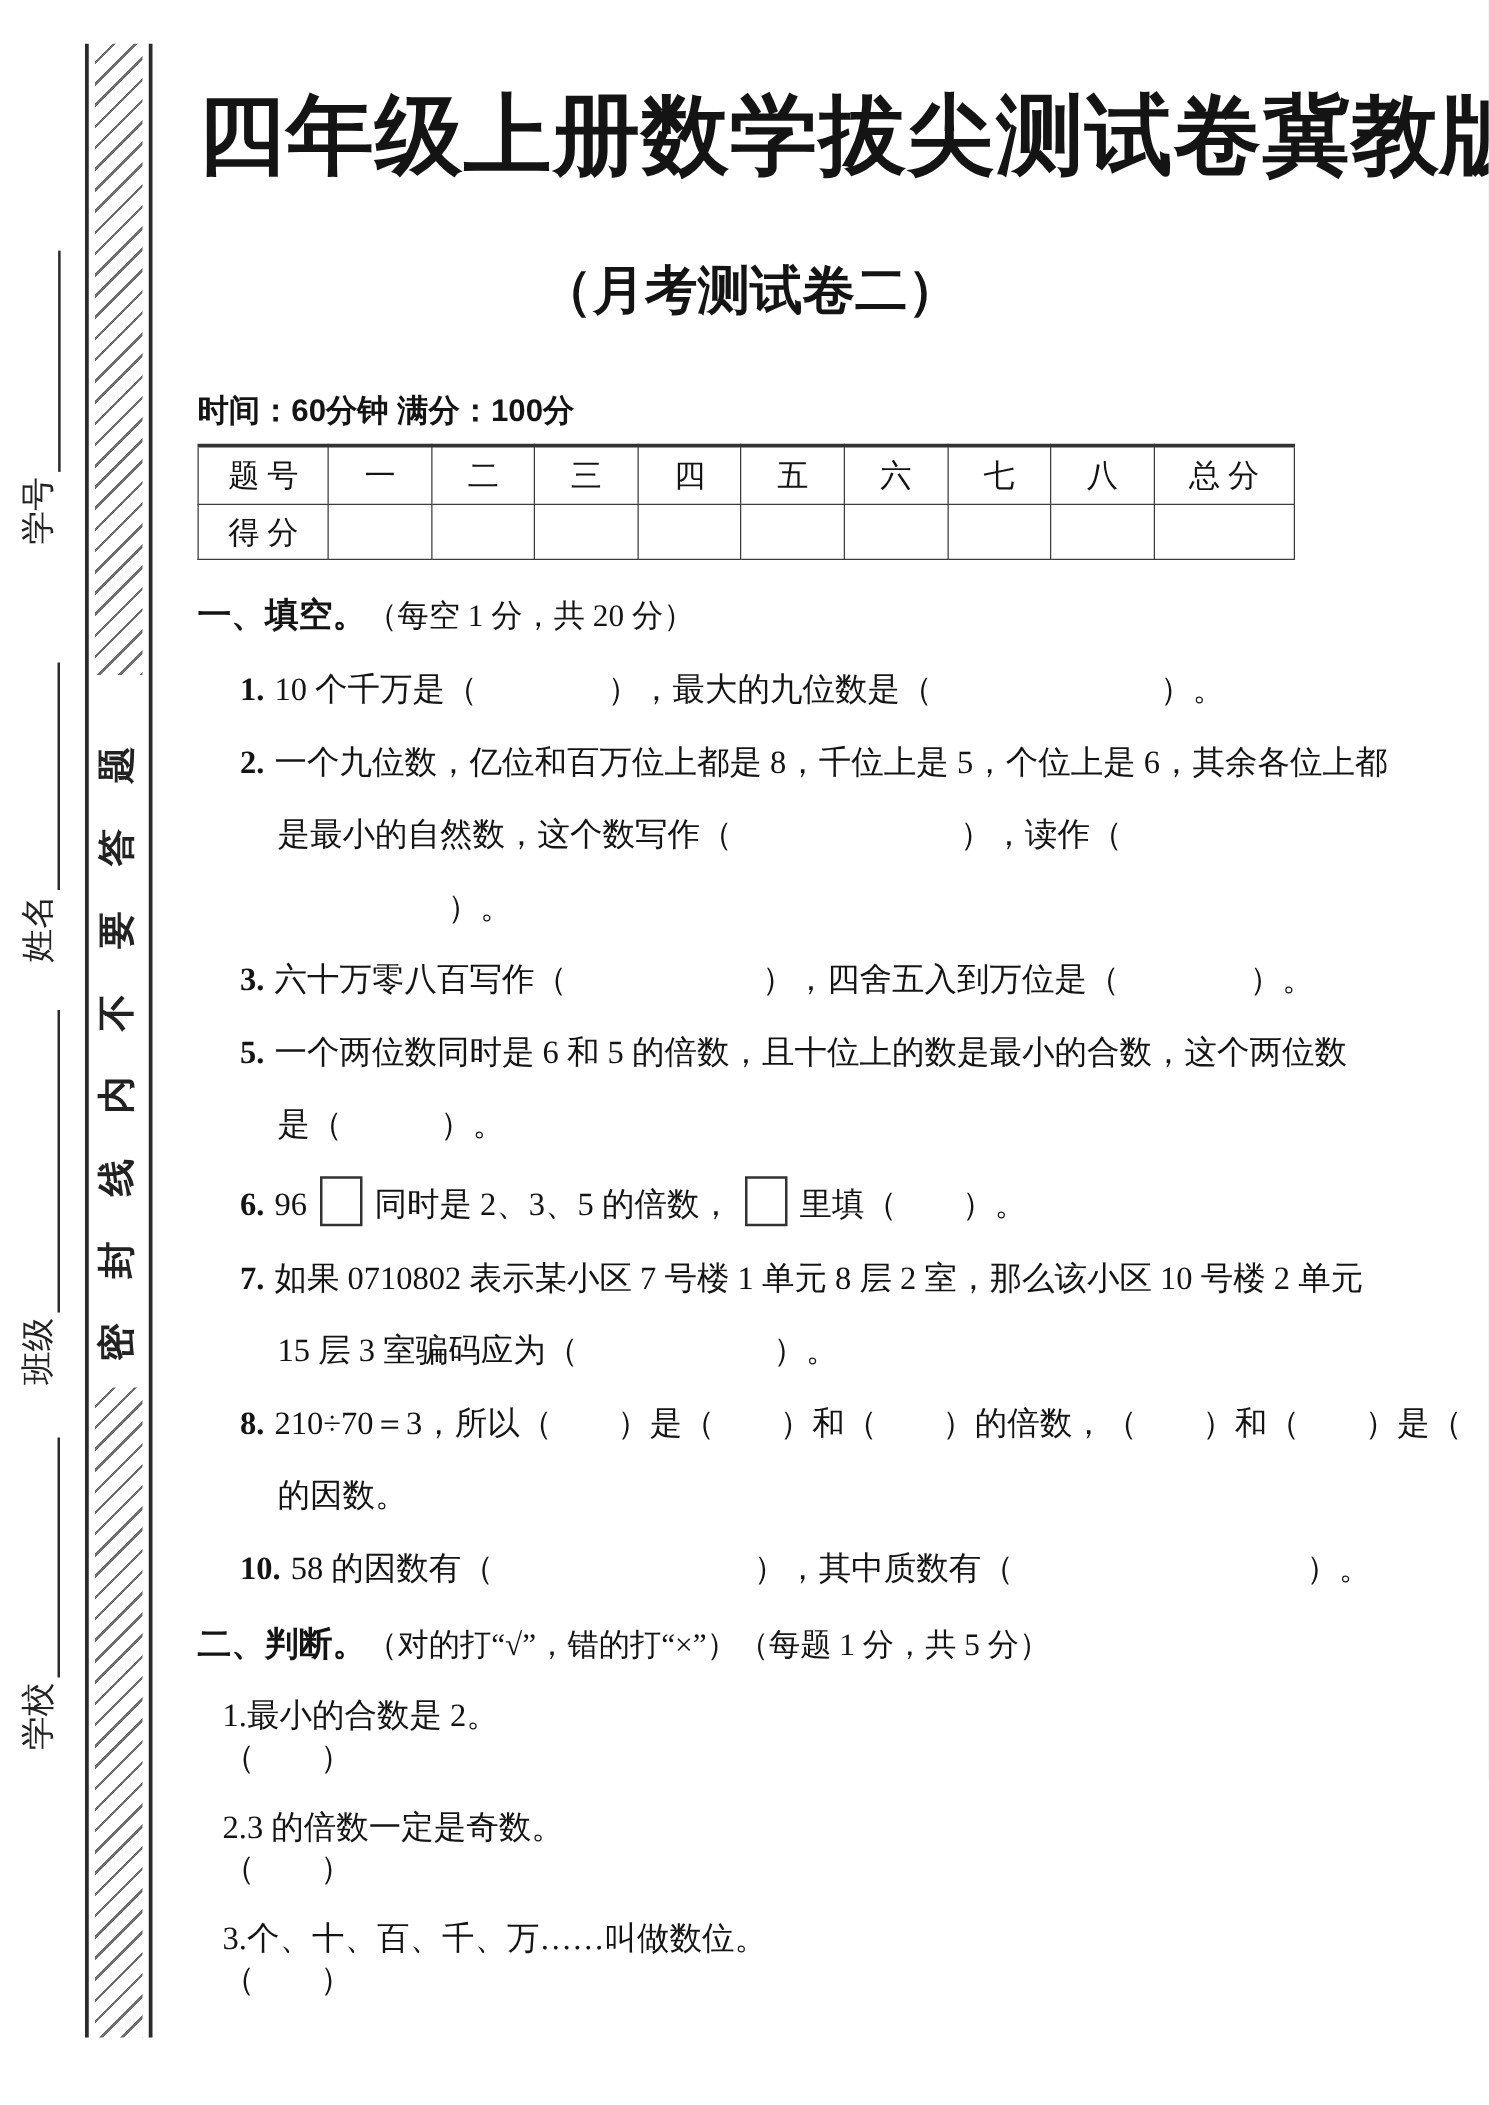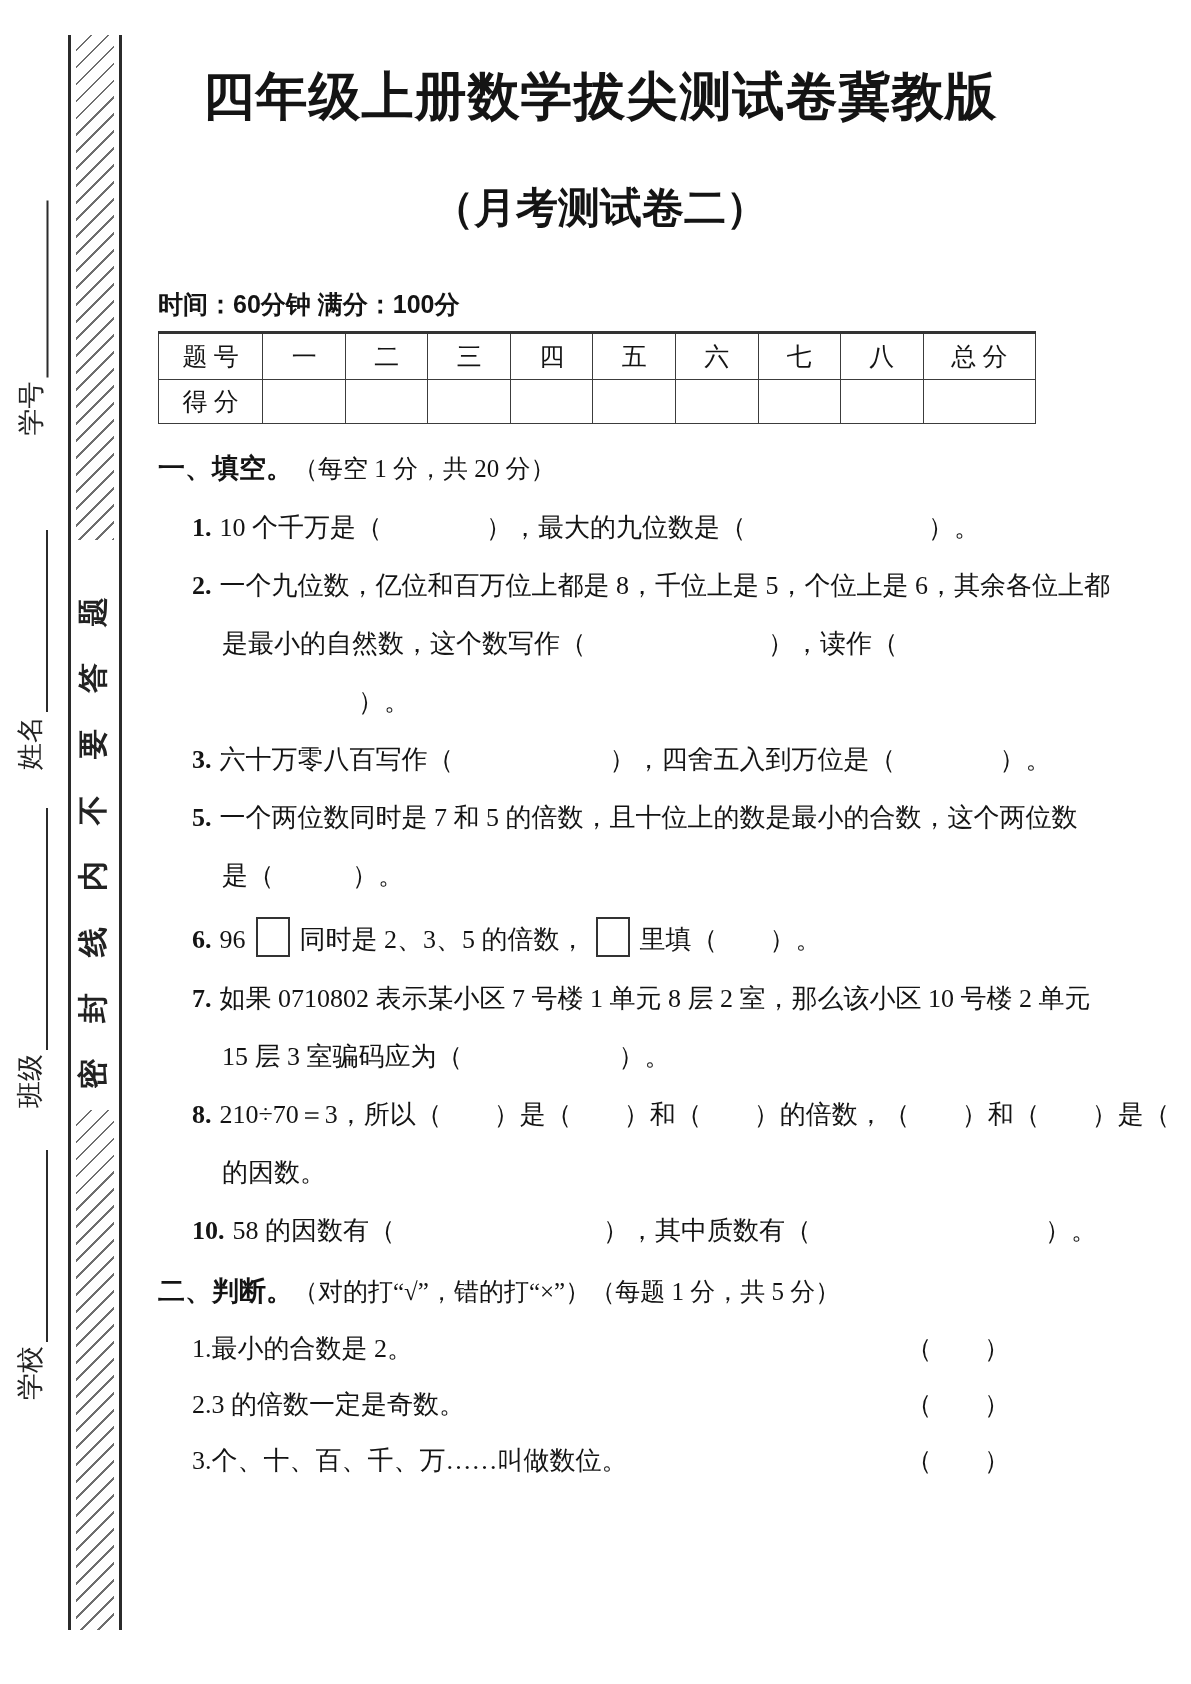--- a/index.html
+++ b/index.html
@@ -31,21 +31,21 @@
   }
   .seal-field .fline{flex:1;border-bottom:2.5px solid #2b2b2b;height:32px;margin-left:4px;}
   .fld-xuehao{width:235px;left:-89px;top:298px;}
   .fld-xingming{width:240px;left:-92px;top:630px;}
   .fld-banji{width:300px;left:-122px;top:938px;}
   .fld-xuexiao{width:250px;left:-97px;top:1255px;}
   
   .content{position:absolute;left:158px;top:46px;width:884px;}
   .title{
     font-family:"Liberation Sans", sans-serif;font-weight:bold;
-    font-size:52px;text-align:center;margin:16px 0 0 0;letter-spacing:1px;white-space:nowrap;
+    font-size:70px;text-align:center;margin:16px 0 0 0;letter-spacing:1px;white-space:nowrap;
   }
   .subtitle{
     font-family:"Liberation Sans", sans-serif;font-weight:bold;
     font-size:42px;text-align:center;margin-top:48px;
   }
   .meta{
     font-family:"Liberation Sans", sans-serif;font-weight:bold;
     font-size:25px;margin-top:52px;padding-right:28px;
   }
   table.score{
@@ -67,21 +67,21 @@
   .q{margin:25px 0 0 34px;font-size:26px;line-height:33px;white-space:nowrap;}
   .q .num{font-weight:bold;margin-right:8px;}
   .q-cont{margin-left:64px;}
   .q-deep{margin-left:200px;}
   .blank-box{
     display:inline-block;width:30px;height:36px;border:2px solid #333;
     vertical-align:-9px;margin:0 10px;background:#fff;
   }
   .judge{
     display:flex;justify-content:space-between;align-items:baseline;
-    margin:23px 0 0 34px;padding-right:32px;font-size:26px;line-height:33px;
+    margin:23px 0 0 20px;padding-right:32px;font-size:26px;line-height:33px;flex-direction:column;
   }
 </style>
 </head>
 <body>
 
 <div class="page">
 
   <div class="seal-strip">
     <div class="hatch hatch-top"></div>
     <div class="hatch hatch-bottom"></div>
@@ -157,21 +157,21 @@
     <div class="q q-deep">
       <span>）。</span>
     </div>
 
     <div class="q">
       <span class="num">3.</span><span>六十万零八百写作（　　　　　　），四舍五入到万位是（　　　　）。</span>
     </div>
 
 
     <div class="q">
-      <span class="num">5.</span><span>一个两位数同时是 7 和 5 的倍数，且十位上的数是最小的合数，这个两位数</span>
+      <span class="num">5.</span><span>一个两位数同时是 6 和 5 的倍数，且十位上的数是最小的合数，这个两位数</span>
     </div>
     <div class="q q-cont">
       <span>是（　　　）。</span>
     </div>
 
     <div class="q">
       <span class="num">6.</span><span>96</span><span class="blank-box"></span><span>同时是 2、3、5 的倍数，</span><span class="blank-box"></span><span>里填（　　）。</span>
     </div>
 
     <div class="q">

